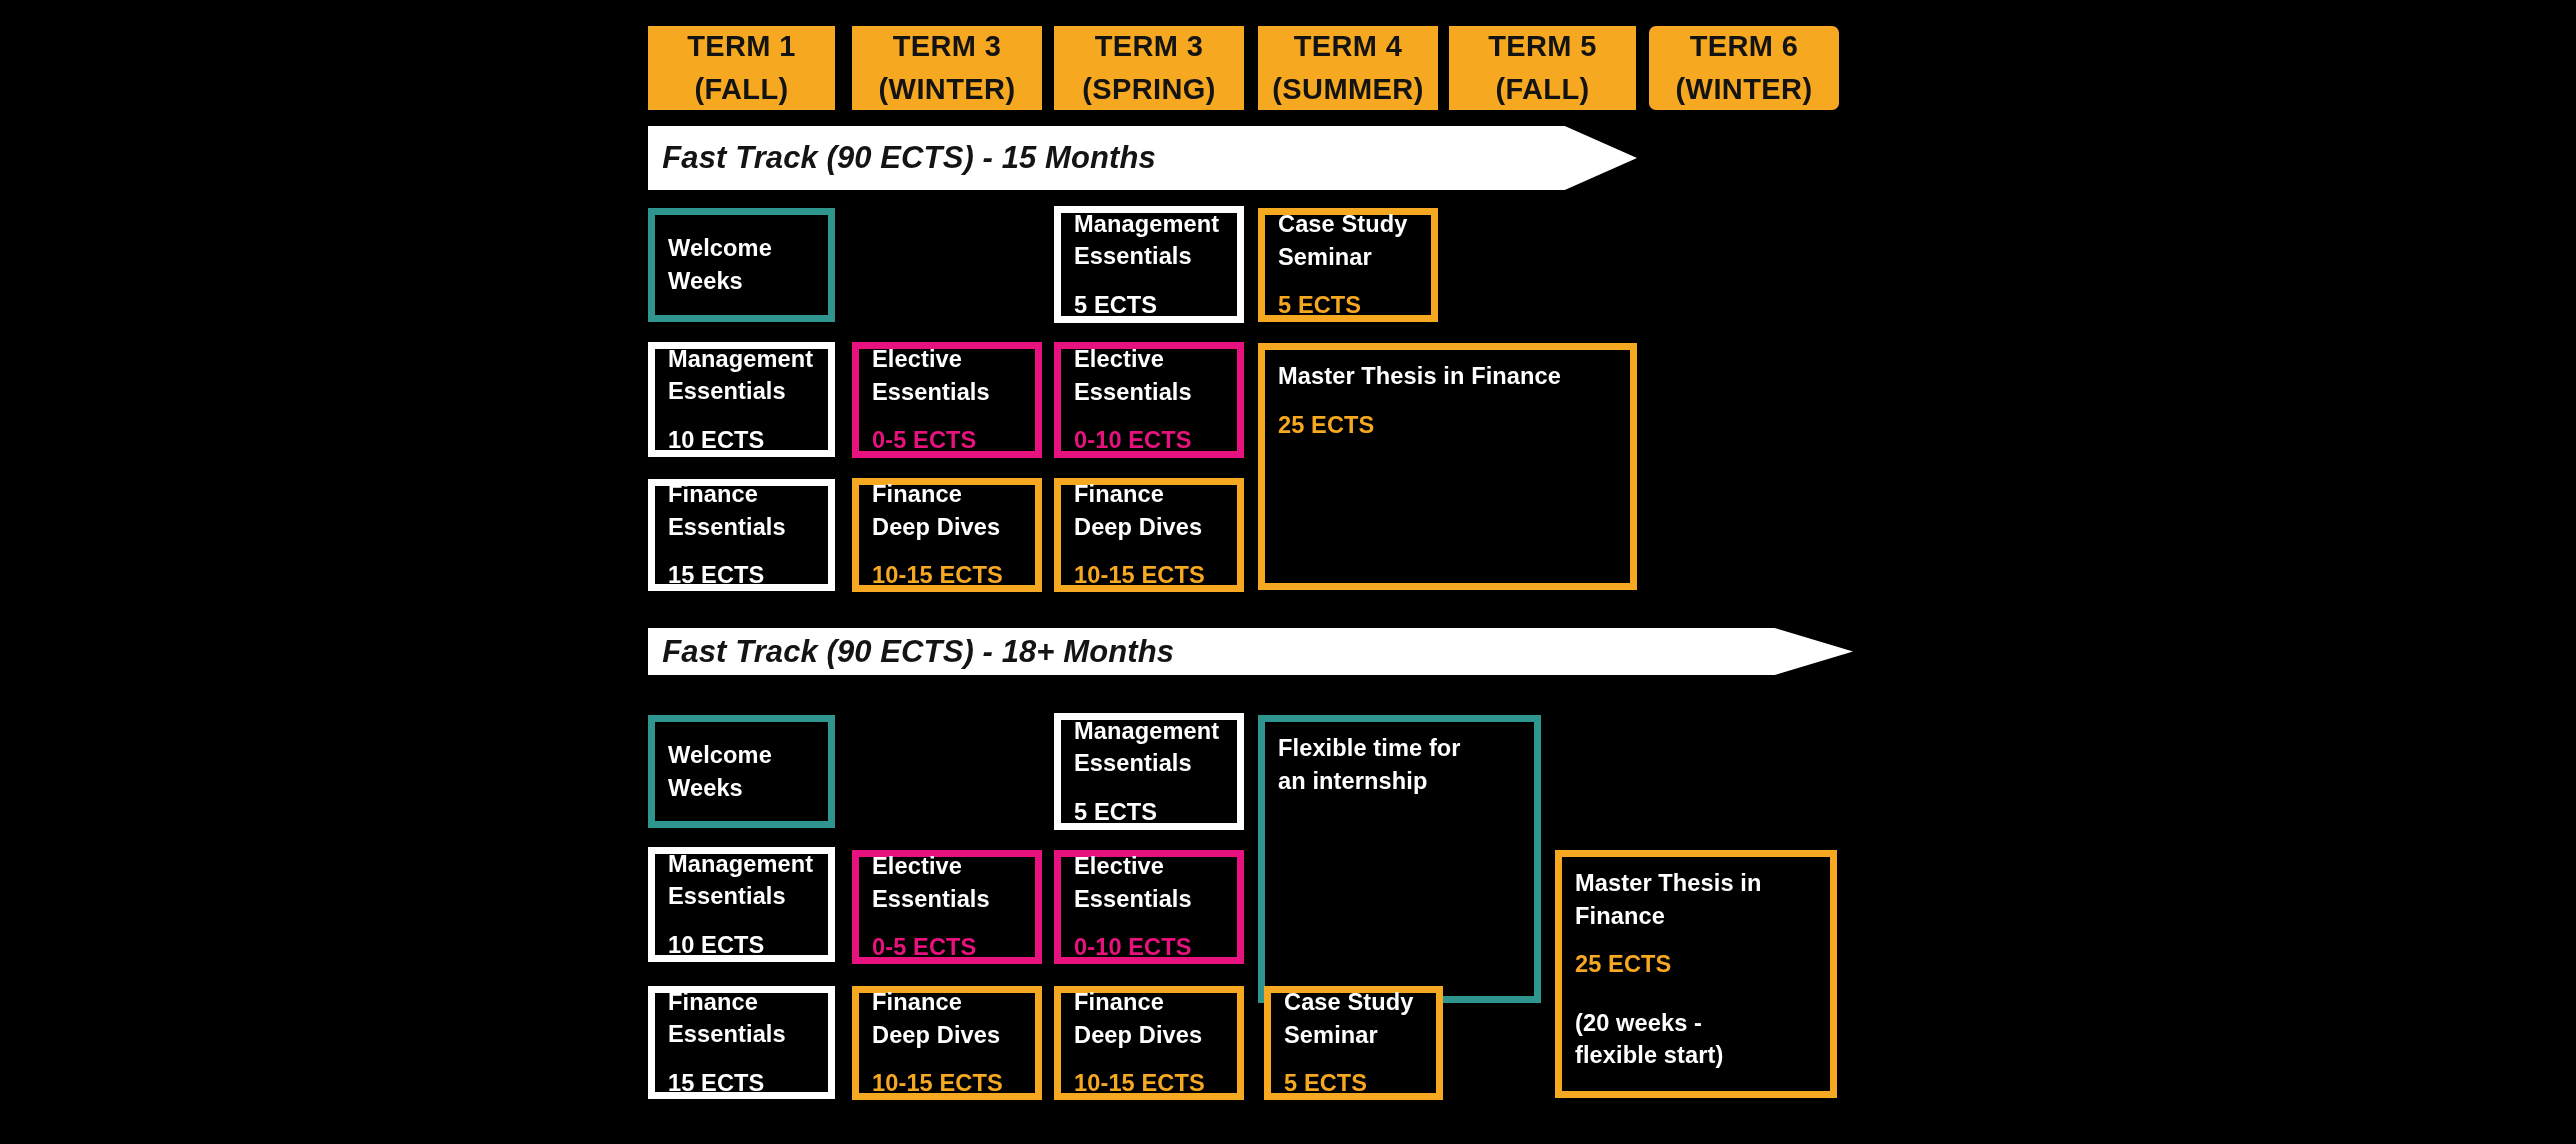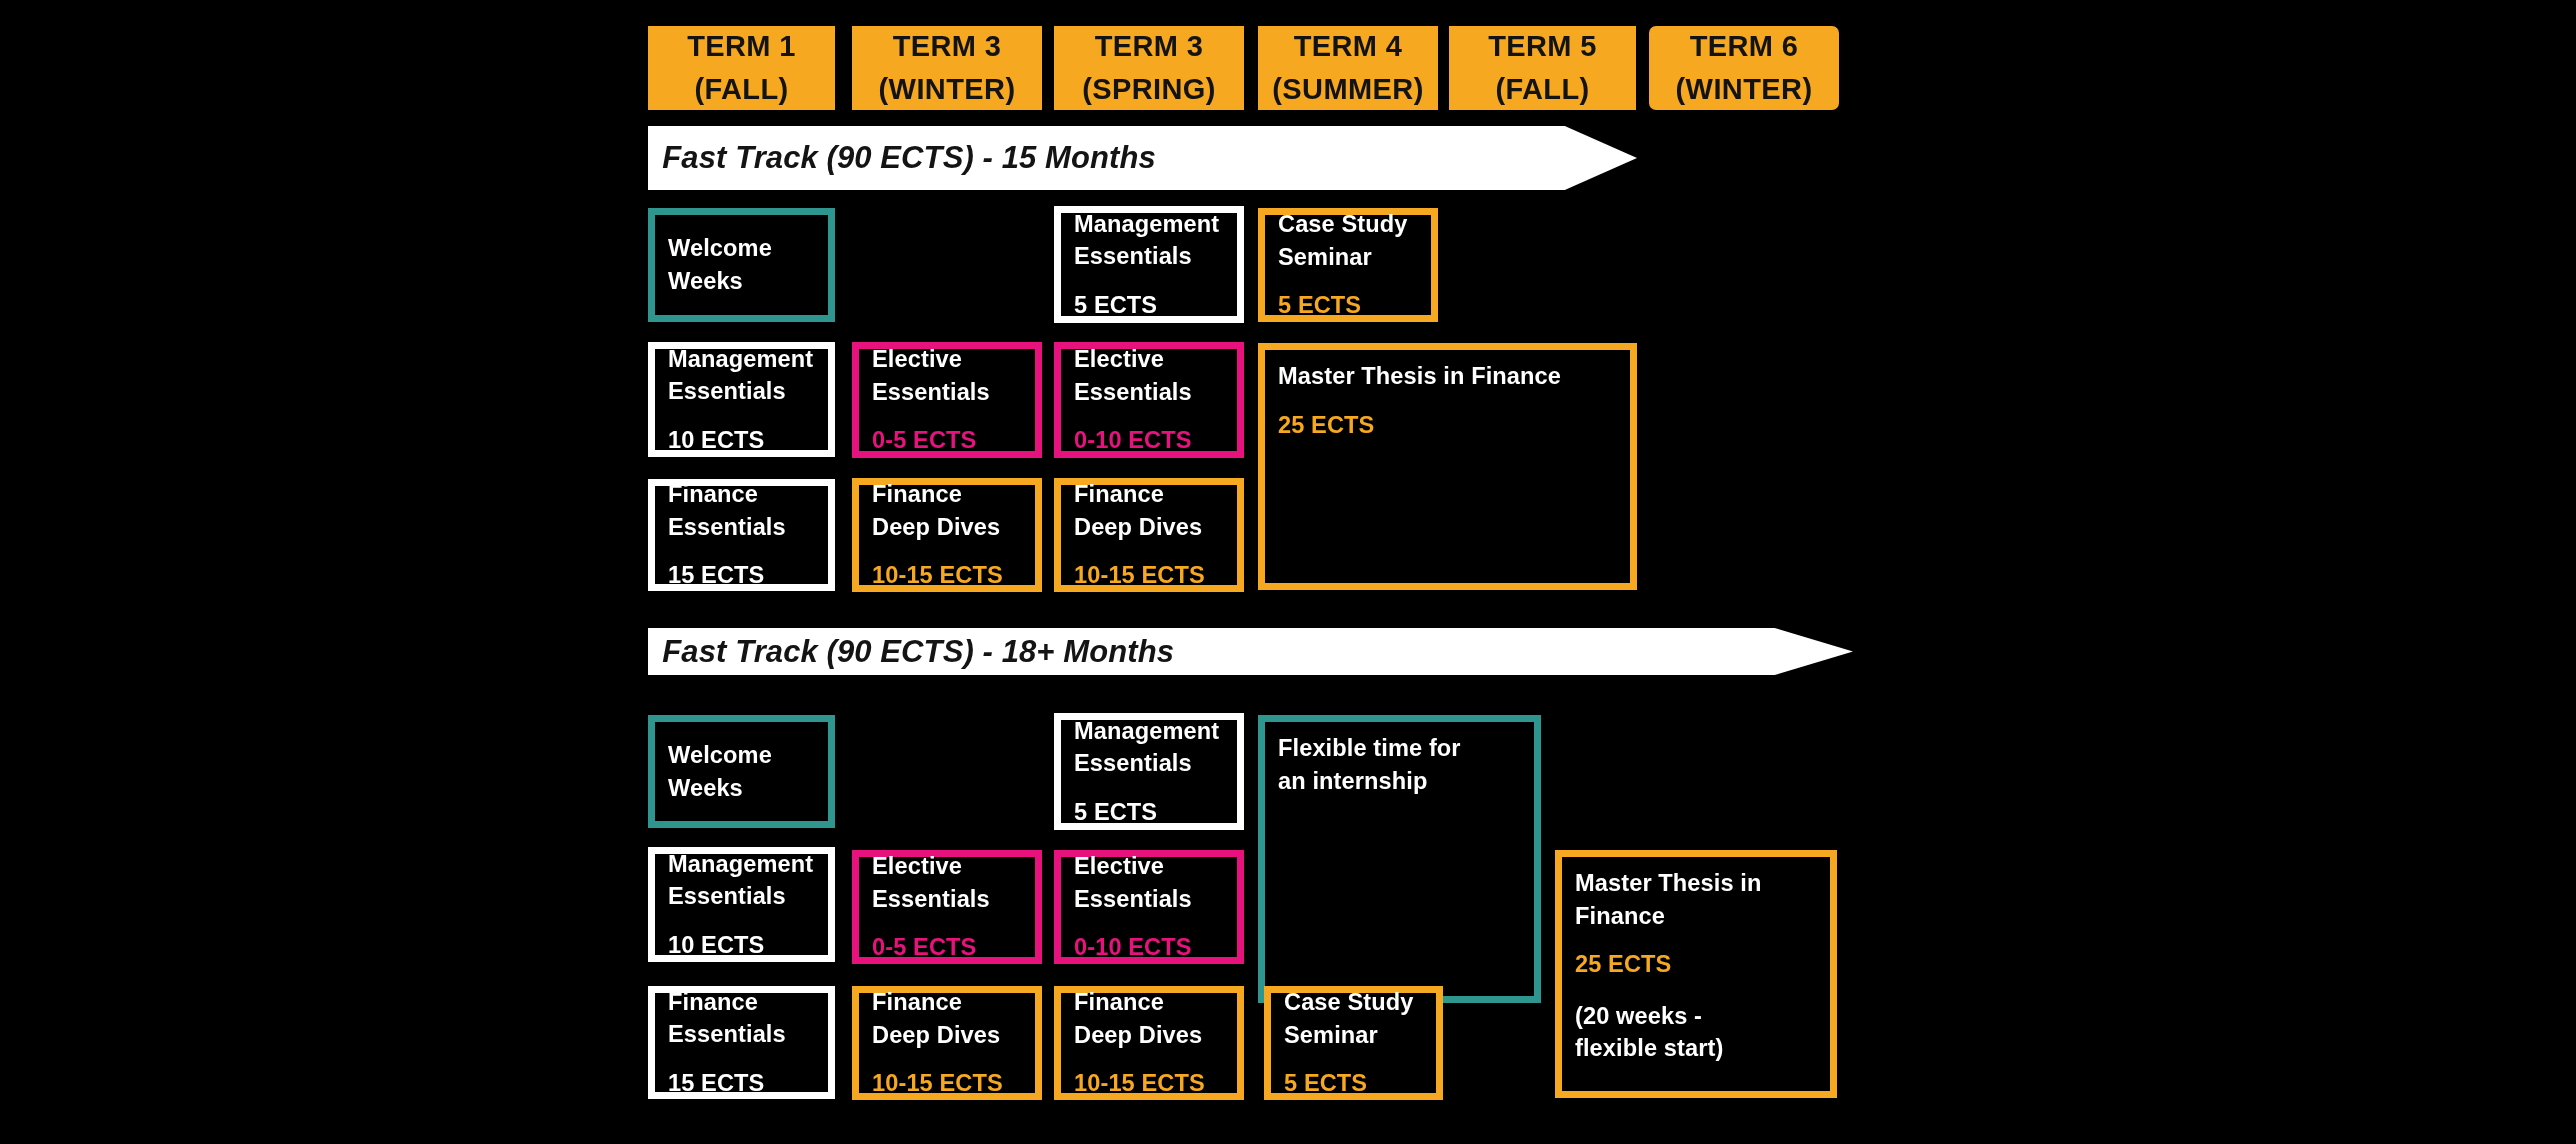--- a/index.html
+++ b/index.html
@@ -54,21 +54,21 @@
     font-size:23.6px;font-weight:bold;line-height:1.38;letter-spacing:0.1px;
   }
   .course.top{justify-content:flex-start;padding-top:10px;}
   .course.teal{border-color:var(--teal);}
   .course.pink{border-color:var(--pink);}
   .course.orange{border-color:var(--orange);}
   .course.white{border-color:var(--white);}
   .course .ects{color:var(--white);margin-top:16px;}
   .course.pink .ects{color:var(--pink);}
   .course.orange .ects{color:var(--orange);}
-  .course .note{color:var(--white);margin-top:19px;max-width:172px;}
+  .course .note{color:var(--white);margin-top:26px;max-width:172px;}
   .course.narrow .title{max-width:215px;}
 </style>
 </head>
 <body>
 
 <div class="canvas">
 
   <div class="term" style="left:648px;width:187px;">
     <div>TERM 1</div>
     <div>(FALL)</div>

